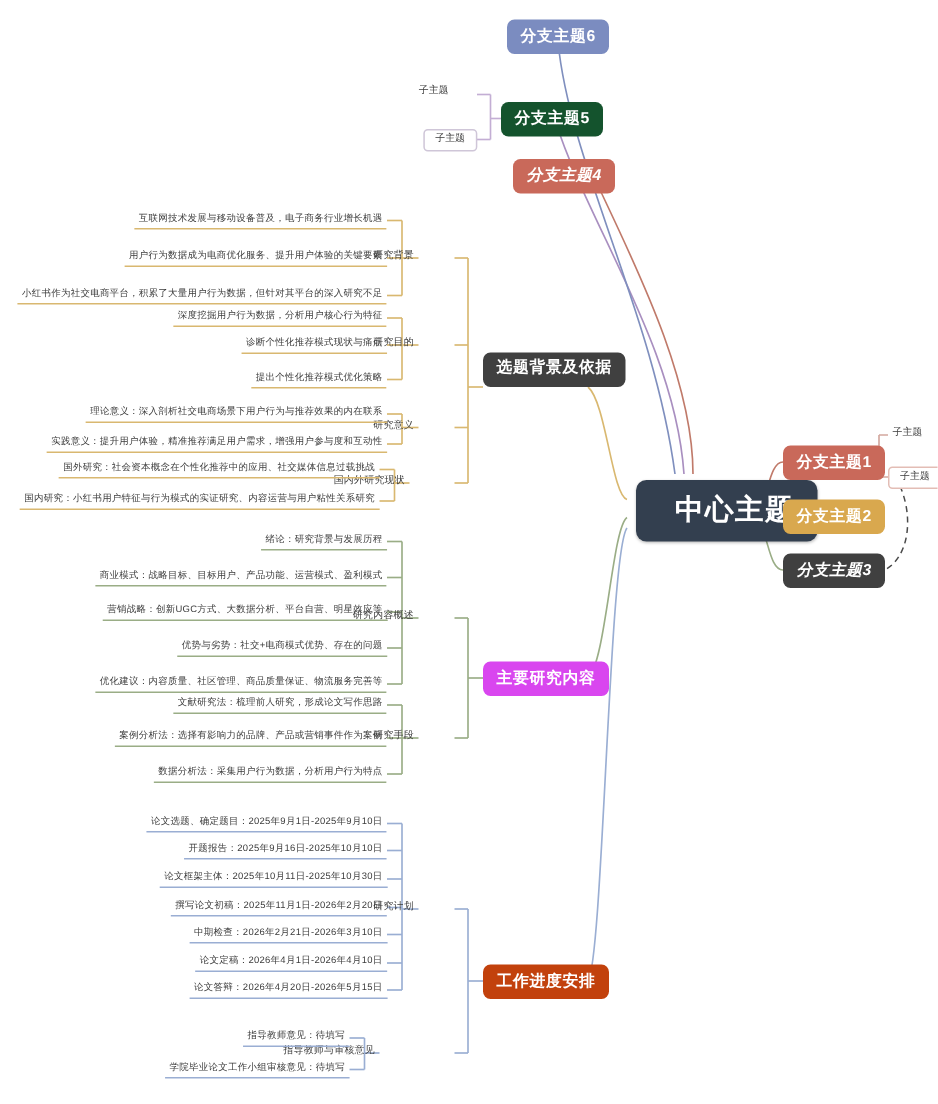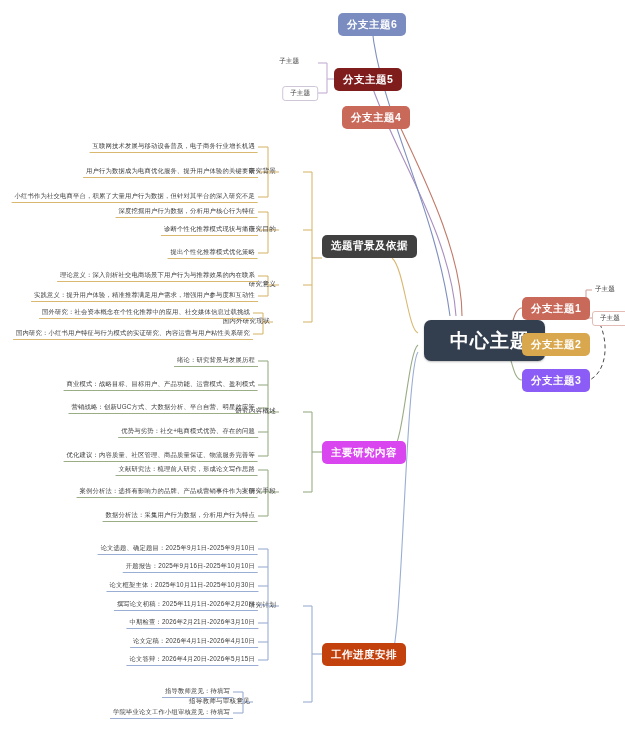--- a/index.html
+++ b/index.html
@@ -170,27 +170,27 @@
       <path d="M243 692 L 243 713" stroke="#9aaed3"></path>
       <path d="M243 692 L 233 692" stroke="#9aaed3"></path>
       <path d="M243 713 L 233 713" stroke="#9aaed3"></path>
     </g>
   </svg>
 
   <div class="node central" style="left:424px;top:320px;padding-left:26px;">中心主题</div>
 
   <div class="node lvl1" style="left:522px;top:297px;background:#c9695a;">分支主题1</div>
   <div class="node lvl1" style="left:522px;top:333px;background:#d9a84e;text-align:right;">分支主题2</div>
-  <div class="node lvl1" style="left:522px;top:369px;background:#8b5cf6;">分支主题3</div>
+  <div class="node lvl1" style="left:522px;top:369px;background:#404040;font-style:italic;">分支主题3</div>
 
   <div class="node subplain" style="left:592px;top:284px;">子主题</div>
   <div class="node subbox subbox-red" style="left:592px;top:311px;">子主题</div>
 
-  <div class="node lvl1" style="left:342px;top:106px;background:#c9695a;">分支主题4</div>
-  <div class="node lvl1" style="left:334px;top:68px;background:#7f1d1d;">分支主题5</div>
+  <div class="node lvl1" style="left:342px;top:106px;background:#c9695a;font-style:italic;">分支主题4</div>
+  <div class="node lvl1" style="left:334px;top:68px;background:#14532d;">分支主题5</div>
   <div class="node lvl1" style="left:338px;top:13px;background:#7b8cc0;">分支主题6</div>
 
   <div class="node subplain" style="left:302px;top:56px;transform:translateX(-100%);">子主题</div>
   <div class="node subbox" style="left:318px;top:86px;transform:translateX(-100%);">子主题</div>
 
   <div class="node lvl1" style="left:322px;top:235px;background:#404040;font-family:Liberation Mono, monospace;">选题背景及依据</div>
 
   <div class="node lvl2" style="left:279px;top:166px;transform:translateX(-100%);">研究背景</div>
   <div class="node leaf" style="left:258px;top:141px;transform:translateX(-100%);border-bottom:1px solid #d9b870;">互联网技术发展与移动设备普及，电子商务行业增长机遇</div>
   <div class="node leaf" style="left:258px;top:166px;transform:translateX(-100%);border-bottom:1px solid #d9b870;">用户行为数据成为电商优化服务、提升用户体验的关键要素</div>

